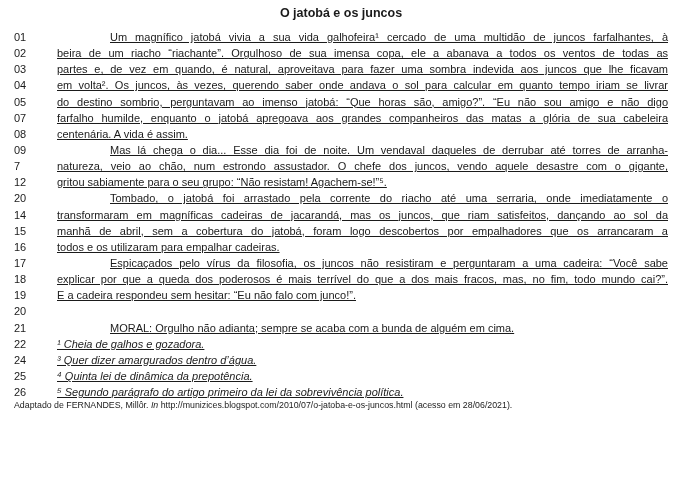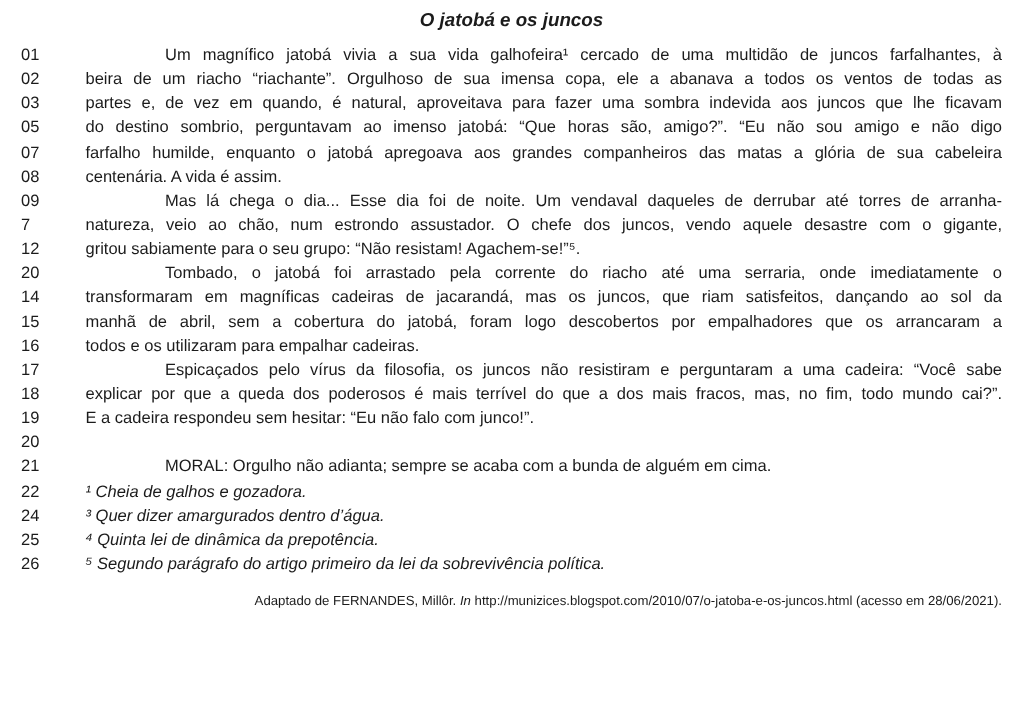--- a/index.html
+++ b/index.html
@@ -14,45 +14,44 @@
   .page {
     width: 682px;
     height: 482px;
     padding: 6px 14px 4px 14px;
   }
   .doc-title {
     text-align: center;
     font-weight: bold;
     font-size: 12.5px;
     margin-bottom: 9px;
-    font-style: italic;
   }
   .text-body { width: 100%; }
   .line-row {
     display: flex;
     align-items: baseline;
     height: 16.15px;
     line-height: 16.15px;
   }
   .line-num {
     flex: 0 0 43px;
     font-size: 11px;
   }
   .line-text {
     flex: 1 1 auto;
     font-size: 11px;
     text-align: justify;
     white-space: normal;
+    text-decoration: underline;
   }
   .line-text.fill { text-align-last: justify; }
   .line-text.indent { text-indent: 53px; }
   .line-text.italic { font-style: italic; }
   .doc-footer {
-    margin-top: 11px;
-    text-align: right;
+    text-align: left;
     font-size: 8.8px;
     color: #1b1b1b;
   }
   .doc-footer .italic-in { font-style: italic; }
 </style>
 </head>
 <body>
 
 <div class="page">
   <div class="doc-title">O jatobá e os juncos</div>
@@ -61,20 +60,24 @@
         <span class="line-num">01</span>
         <span class="line-text indent fill">Um magnífico jatobá vivia a sua vida galhofeira¹ cercado de uma multidão de juncos farfalhantes, à</span>
       </div>
       <div class="line-row">
         <span class="line-num">02</span>
         <span class="line-text fill">beira de um riacho “riachante”. Orgulhoso de sua imensa copa, ele a abanava a todos os ventos de todas as</span>
       </div>
       <div class="line-row">
         <span class="line-num">03</span>
         <span class="line-text fill">partes e, de vez em quando, é natural, aproveitava para fazer uma sombra indevida aos juncos que lhe ficavam</span>
+      </div>
+      <div class="line-row">
+        <span class="line-num">04</span>
+        <span class="line-text fill">em volta². Os juncos, às vezes, querendo saber onde andava o sol para calcular em quanto tempo iriam se livrar</span>
       </div>
       <div class="line-row">
         <span class="line-num">05</span>
         <span class="line-text fill">do destino sombrio, perguntavam ao imenso jatobá: “Que horas são, amigo?”. “Eu não sou amigo e não digo</span>
       </div>
       <div class="line-row">
         <span class="line-num">07</span>
         <span class="line-text fill">farfalho humilde, enquanto o jatobá apregoava aos grandes companheiros das matas a glória de sua cabeleira</span>
       </div>
       <div class="line-row">

